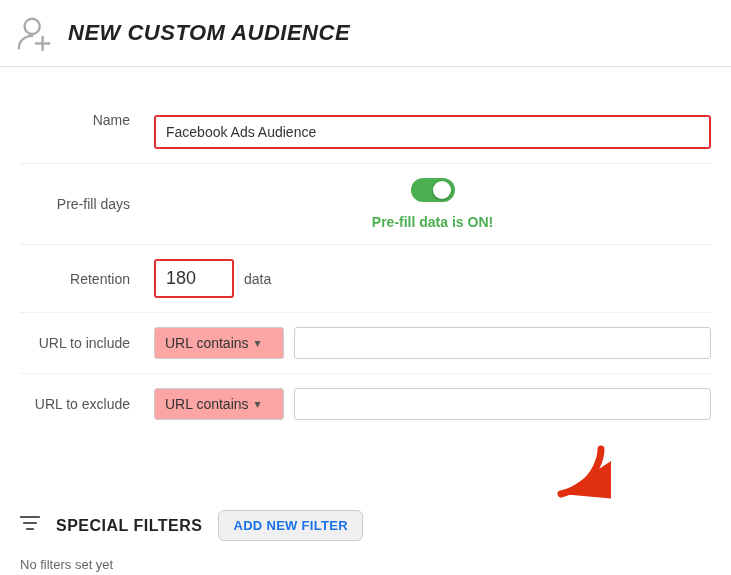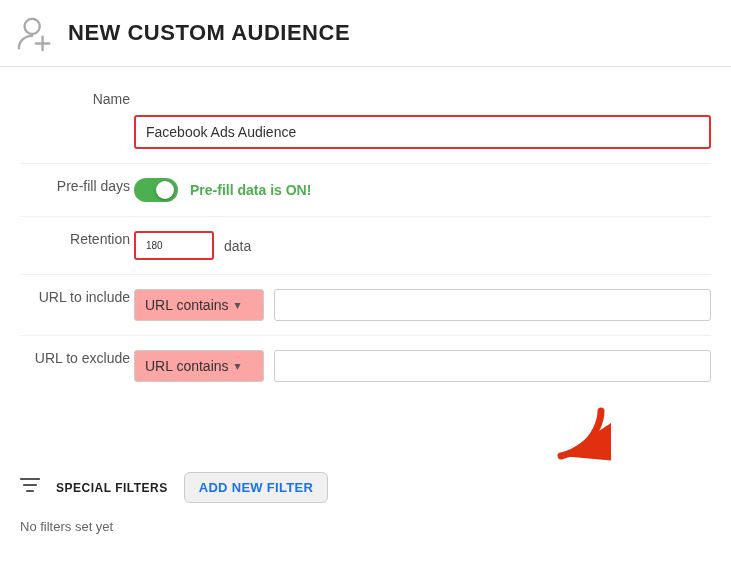--- a/index.html
+++ b/index.html
@@ -25,31 +25,33 @@
       height: 38px;
       color: #999;
     }
 
     .header-title {
       font-size: 22px;
       font-weight: 700;
       color: #222;
       letter-spacing: 0.5px;
       text-transform: uppercase;
+      font-style: italic;
     }
 
     .form-body {
       padding: 10px 20px 10px 20px;
     }
 
     .form-row {
       display: flex;
+      align-items: center;
       padding: 14px 0;
       border-bottom: 1px solid #f0f0f0;
-      gap: 4px;
+      gap: 24px;
     }
 
     .form-row:last-child {
       border-bottom: none;
     }
 
     .form-label {
       width: 110px;
       min-width: 110px;
       text-align: right;
@@ -79,20 +81,21 @@
     }
 
     .text-input::placeholder {
       color: #bbb;
     }
 
     .prefill-row {
       display: flex;
       align-items: center;
       gap: 12px;
+      flex-direction: column;
     }
 
     
     .toggle-switch {
       position: relative;
       width: 44px;
       height: 24px;
       cursor: pointer;
     }
 
@@ -132,21 +135,21 @@
       display: flex;
       align-items: center;
       gap: 10px;
     }
 
     .retention-input {
       width: 80px;
       padding: 7px 10px;
       border: 2px solid #e03030;
       border-radius: 3px;
-      font-size: 10px;
+      font-size: 18px;
       color: #333;
       outline: none;
     }
 
     .days-label {
       color: #555;
       font-size: 14px;
     }
 
     .url-row-content {
@@ -196,21 +199,21 @@
       gap: 16px;
       margin-bottom: 12px;
     }
 
     .filter-icon {
       color: #555;
       font-size: 18px;
     }
 
     .special-filters-title {
-      font-size: 12px;
+      font-size: 16px;
       font-weight: 700;
       color: #222;
       letter-spacing: 0.5px;
       text-transform: uppercase;
     }
 
     .add-filter-btn {
       padding: 7px 14px;
       border: 1px solid #ccc;
       border-radius: 6px;

